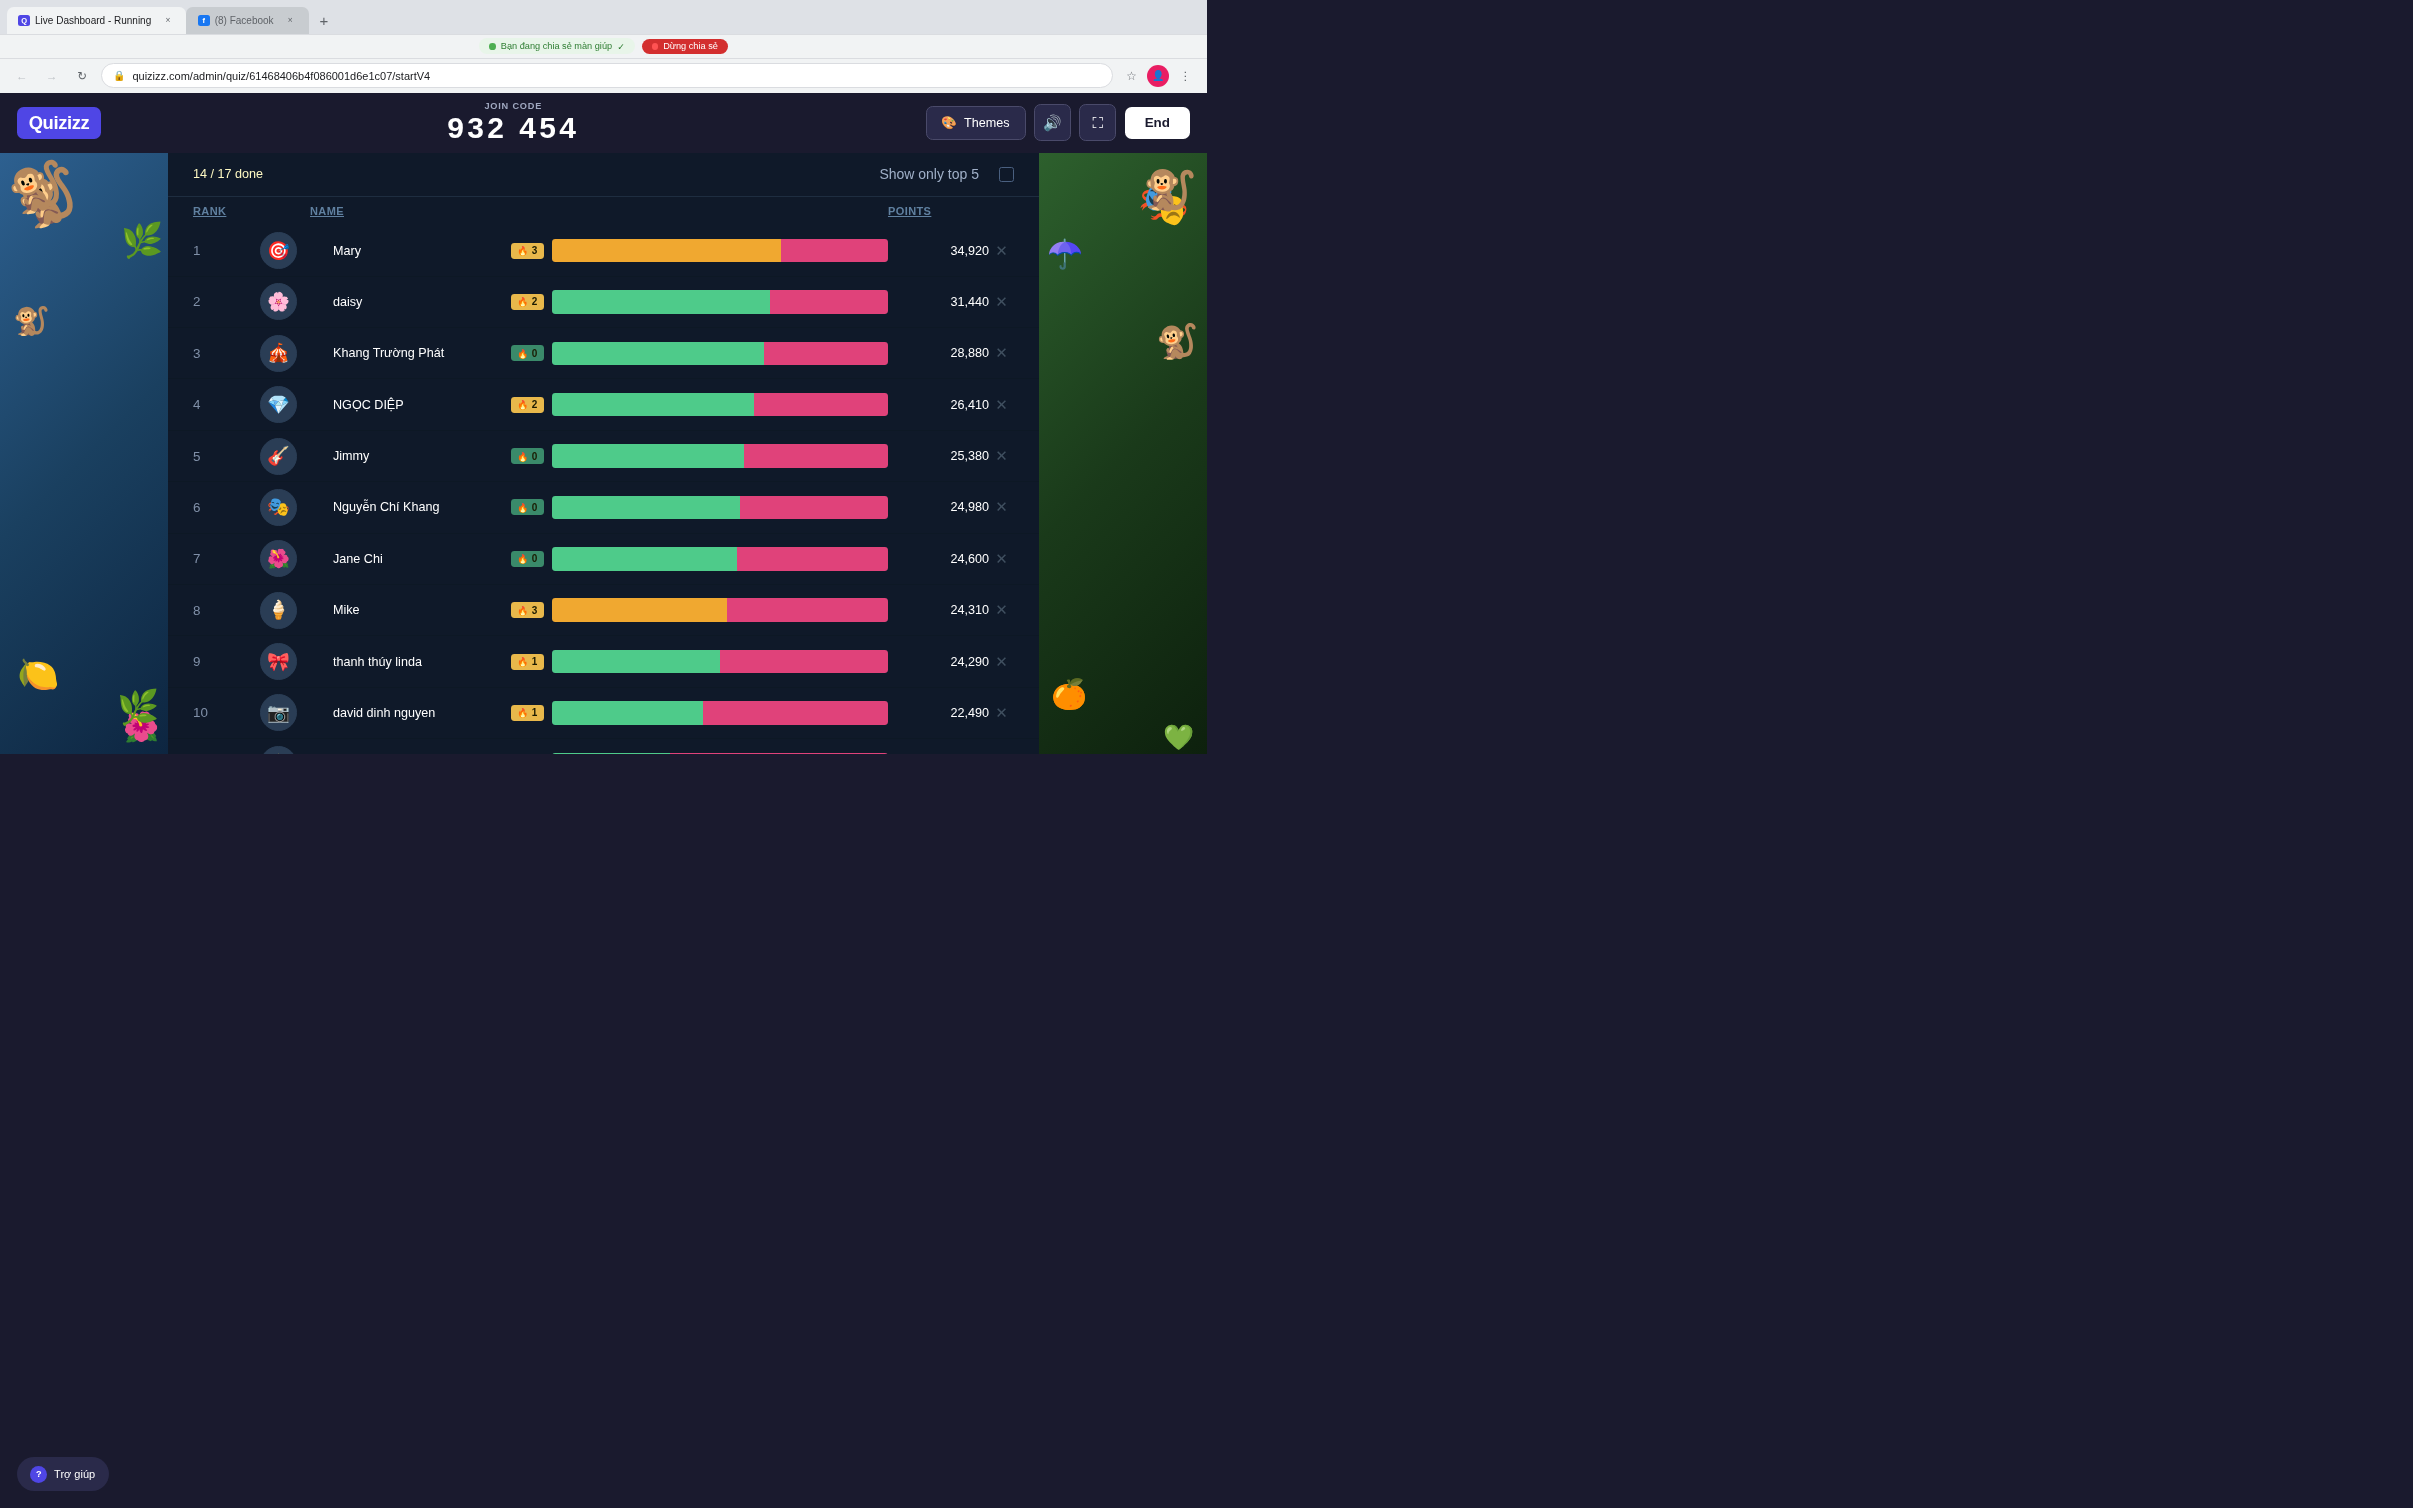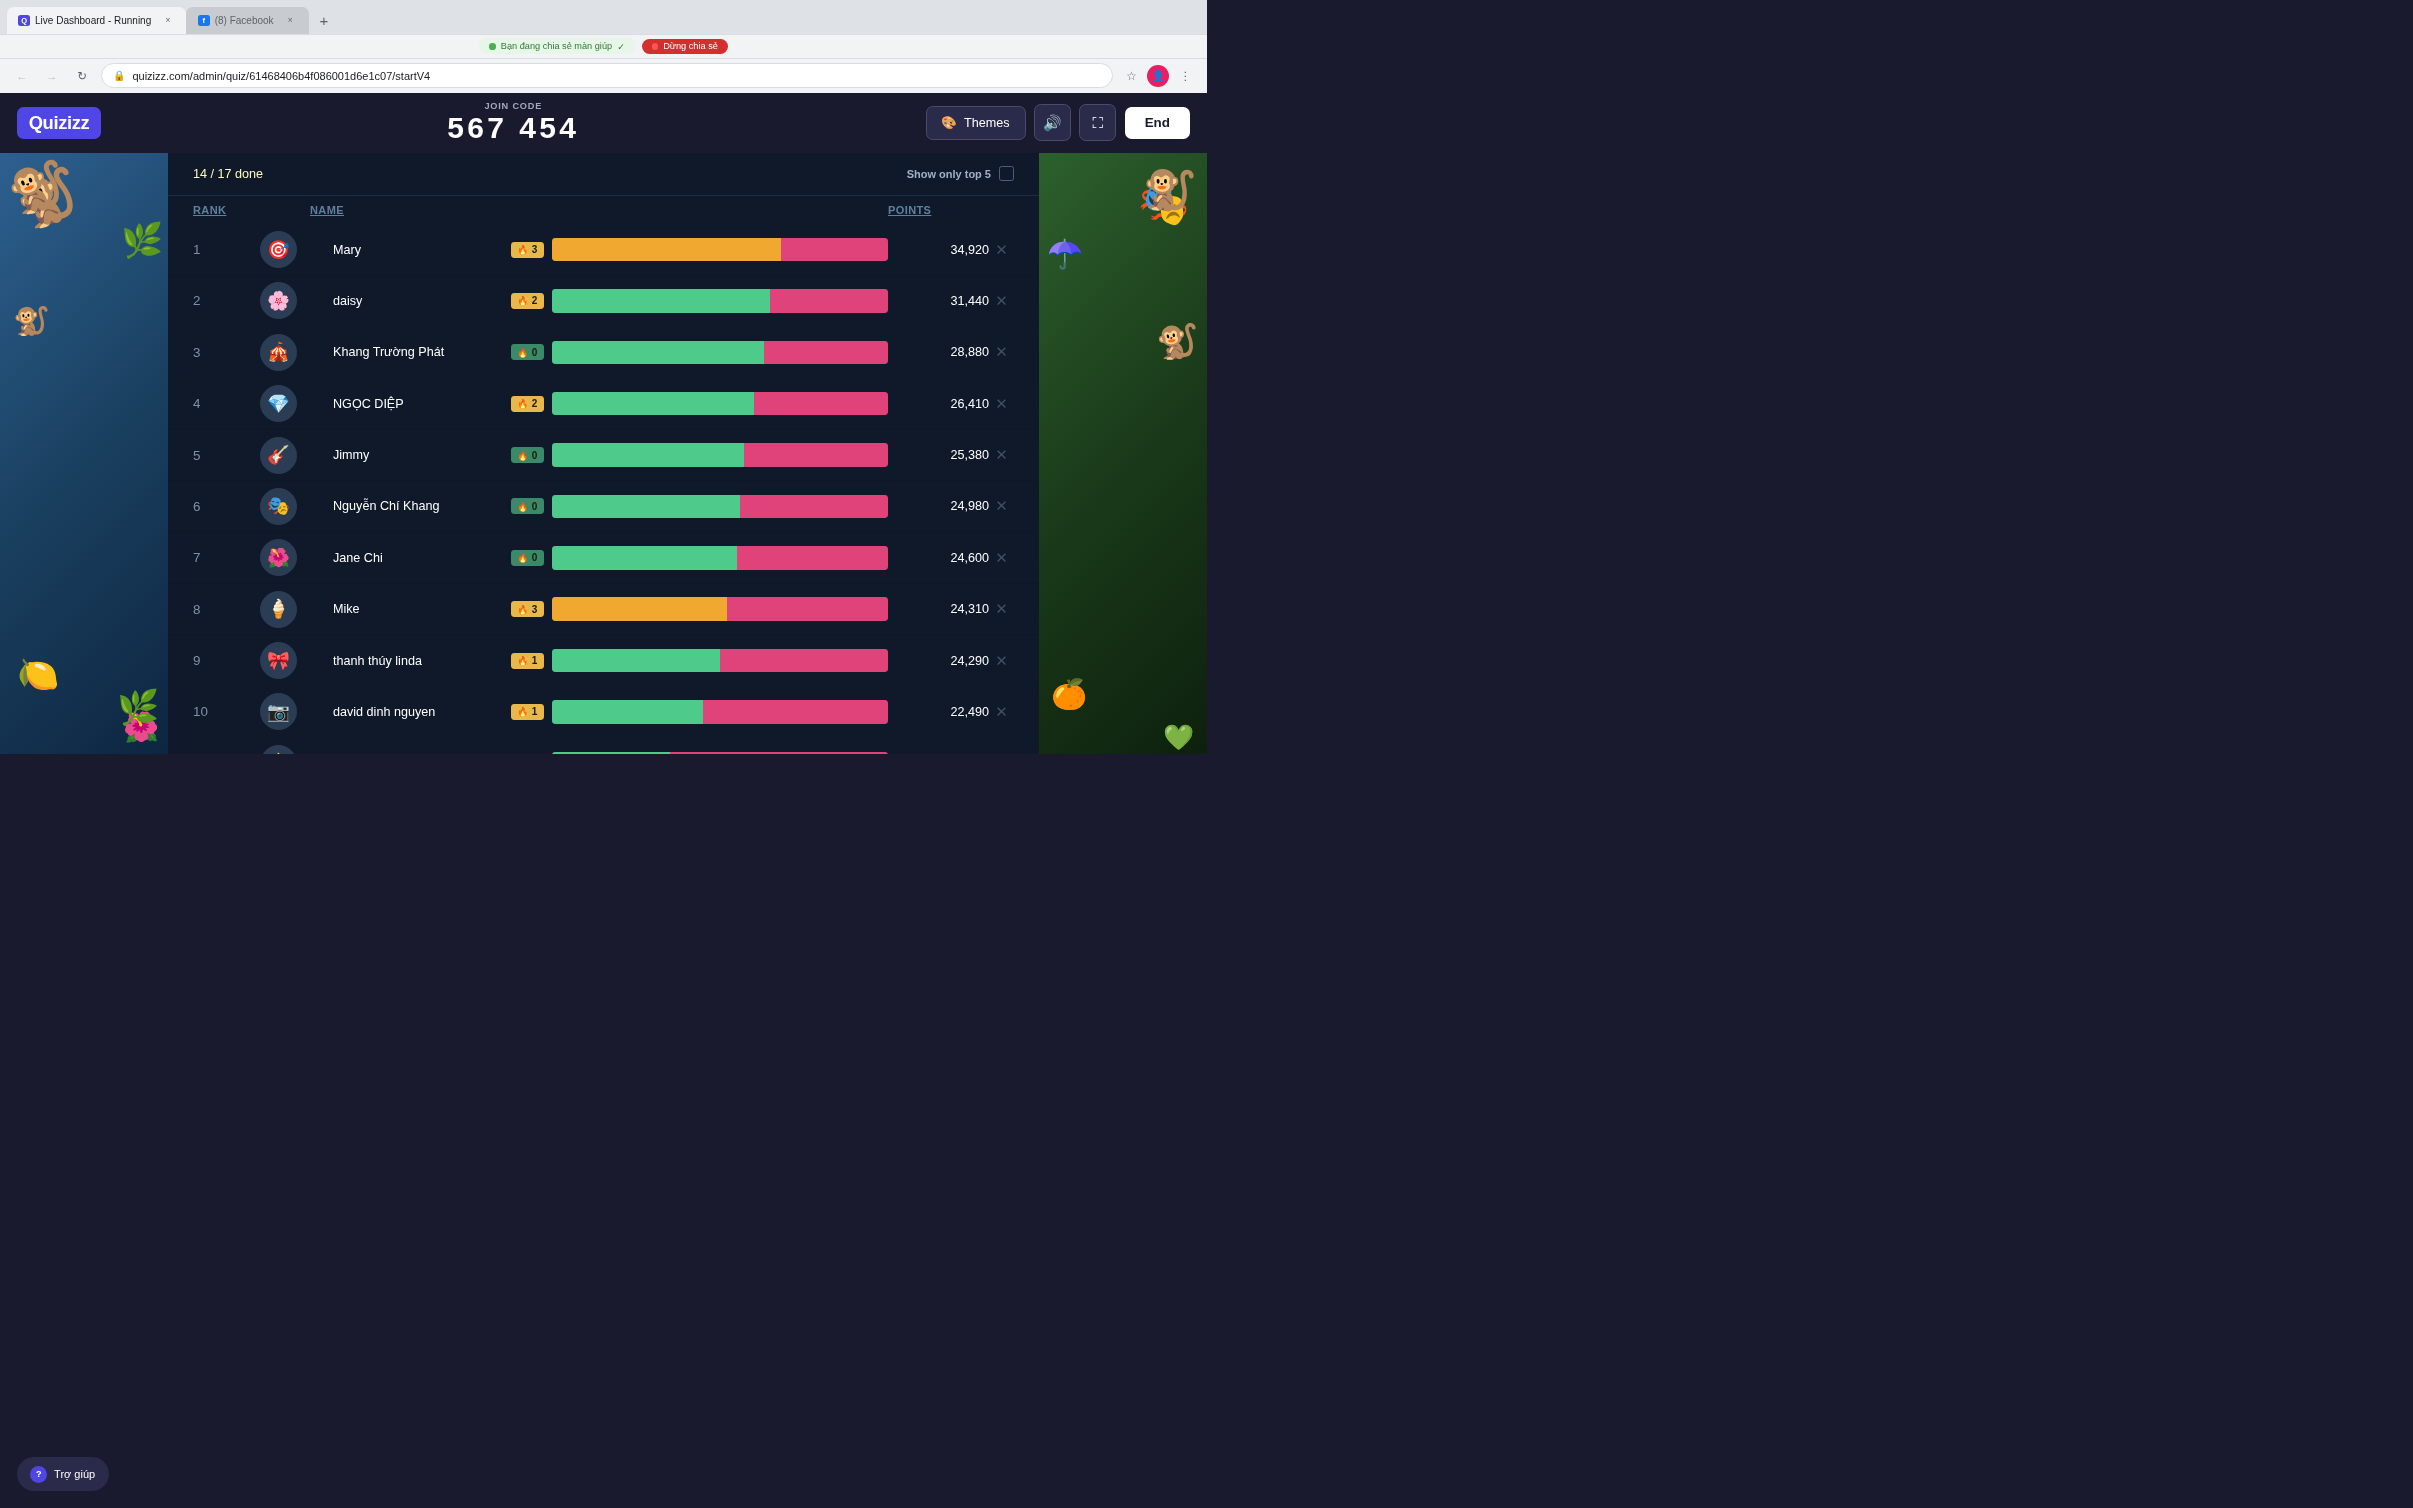--- a/index.html
+++ b/index.html
@@ -55,21 +55,21 @@
     
     .side-deco { width: 168px; flex-shrink: 0; position: relative; overflow: hidden; }
     .side-deco-bg { width: 100%; height: 100%; background: linear-gradient(135deg, #2d5a8e 0%, #1a3a5c 40%, #0d2137 100%); position: relative; }
     .side-deco-bg::before { content: '🐒'; font-size: 50px; position: absolute; top: 17px; left: 17px; transform: rotate(-15deg); }
     .side-deco-bg::after { content: '🌿'; font-size: 34px; position: absolute; bottom: 34px; right: 8.4px; }
 
     
     .leaderboard { flex: 1; background: #0f1929; overflow-y: auto; }
     .leaderboard-header { display: flex; align-items: center; justify-content: space-between; padding: 13.4px 25px; border-bottom: 0.8px solid #1e2d40; }
     .done-count { color: #fef9c3; font-size: 12.6px; }
-    .show-top5 { display: flex; align-items: center; gap: 8px; color: #a0b0c8; font-size: 11px; font-weight: bold; }
+    .show-top5 { display: flex; align-items: center; gap: 20px; color: #a0b0c8; font-size: 14px; }
     .checkbox { width: 15px; height: 15px; border: 1.7px solid #4a6080; border-radius: 2.5px; cursor: pointer; }
 
     .table-header { display: grid; grid-template-columns: 67px 50px 201px 1fr 101px 25px; align-items: center; padding: 8.4px 25px; color: #6080a0; font-size: 11px; font-weight: 600; text-transform: uppercase; letter-spacing: 0.4px; text-decoration: underline; }
 
     .player-row { display: grid; grid-template-columns: 67px 50px 201px 1fr 101px 25px; align-items: center; padding: 6.7px 25px; border-bottom: 0.8px solid #0d1825; }
 
     .rank-num { color: #8090a8; font-size: 13.4px; font-weight: 500; }
     .avatar-wrap { display: flex; align-items: center; }
     .avatar { width: 37px; height: 37px; border-radius: 50%; border: 1.7px solid #2a3d55; background: #2a3d55; display: flex; align-items: center; justify-content: center; font-size: 18.4px; overflow: hidden; }
     .player-name { color: white; font-size: 12.6px; font-weight: 400; margin-left: 23px; }
@@ -141,21 +141,21 @@
     </div>
   </div>
 </div>
 
 <div class="app-container">
 
   <div class="app-header">
     <div class="quizizz-logo">Quizizz</div>
     <div class="join-code-section">
       <div class="join-code-label">JOIN CODE</div>
-      <div class="join-code-value">567 454</div>
+      <div class="join-code-value">932 454</div>
     </div>
     <div class="header-actions">
       <button class="themes-btn">
         <span>🎨</span>
         <span>Themes</span>
       </button>
       <button class="sound-btn">
         <span>🔊</span>
       </button>
       <button class="fullscreen-btn">

